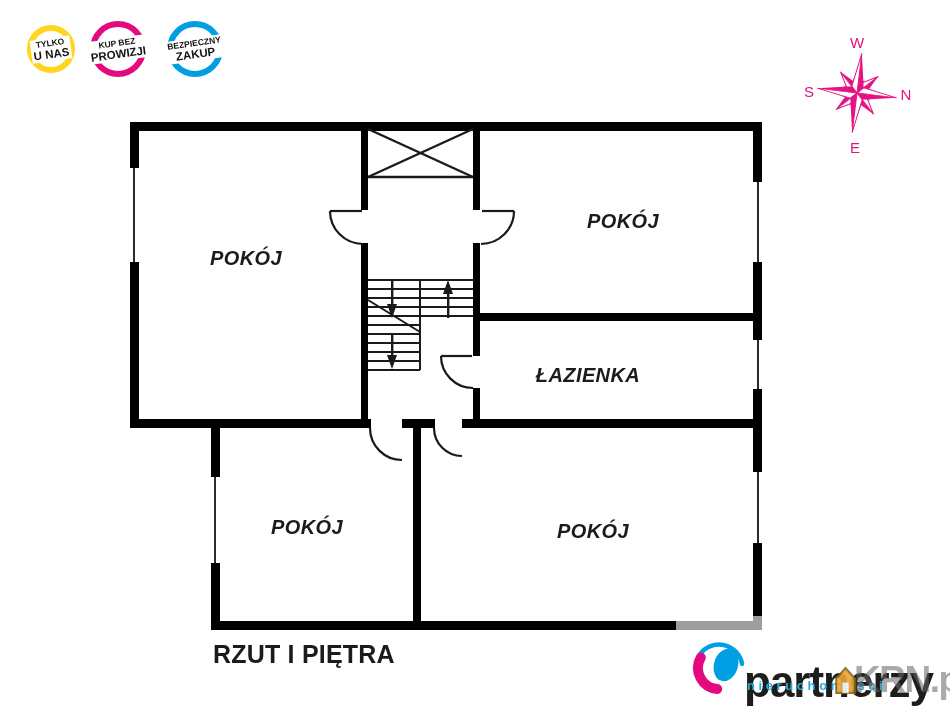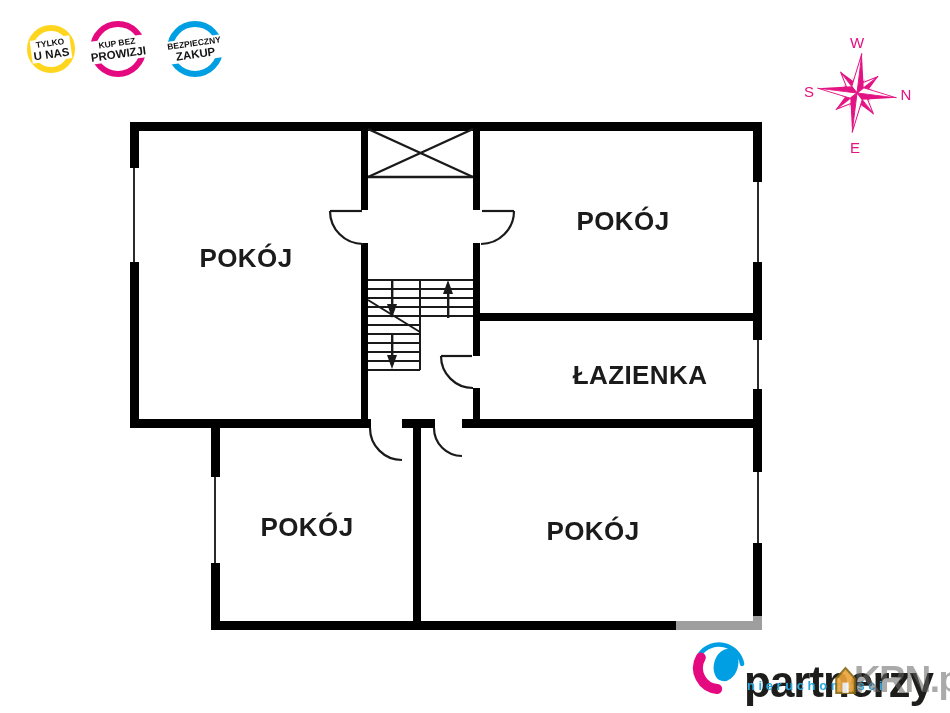--- a/index.html
+++ b/index.html
@@ -5,21 +5,21 @@
   html,body{margin:0;padding:0;background:#fff;}
   #stage{position:relative;width:950px;height:713px;background:#fff;overflow:hidden;
          font-family:"Liberation Sans", sans-serif;}
 
   
   .wall{position:absolute;background:#000;}
   .win{position:absolute;background:#2b2b2b;}
 
   
   .room-label{position:absolute;transform:translate(-50%,-50%);
-    font-size:26px;font-weight:700;letter-spacing:.4px;color:#1b1b1b;white-space:nowrap;}
+    font-size:20px;font-weight:700;letter-spacing:.4px;color:#1b1b1b;white-space:nowrap;font-style:italic;}
   .caption{position:absolute;left:213px;top:640px;font-size:25px;font-weight:700;
     letter-spacing:.2px;color:#1b1b1b;white-space:nowrap;}
 
   
   #linework{position:absolute;left:0;top:0;}
 
   
   .badge{position:absolute;border-radius:50%;box-sizing:border-box;
     display:flex;align-items:center;justify-content:center;}
   .badge-1{left:27px;top:25px;width:48px;height:48px;border:6px solid #FFD51E;}
@@ -133,24 +133,25 @@
         <path d="M370,428 A32,32 0 0 0 402,460"></path>
       </g>
       <g>
         <path d="M434,428 A28,28 0 0 0 462,456"></path>
       </g>
     </g>
   </svg>
 
   <div class="room-label" style="left:246px;top:258px">POKÓJ</div>
   <div class="room-label" style="left:623px;top:221px">POKÓJ</div>
-  <div class="room-label" style="left:640px;top:375px">ŁAZIENKA</div>
+  <div class="room-label" style="left:588px;top:375px">ŁAZIENKA</div>
   <div class="room-label" style="left:307px;top:527px">POKÓJ</div>
   <div class="room-label" style="left:593px;top:531px">POKÓJ</div>
 
+  <div class="caption">RZUT I PIĘTRA</div>
 
   <div class="badge badge-1">
     <span class="txt">
       <span class="l1">TYLKO</span>
       <span class="l2">U NAS</span>
     </span>
   </div>
   <div class="badge badge-2">
     <span class="txt">
       <span class="l1">KUP BEZ</span>

